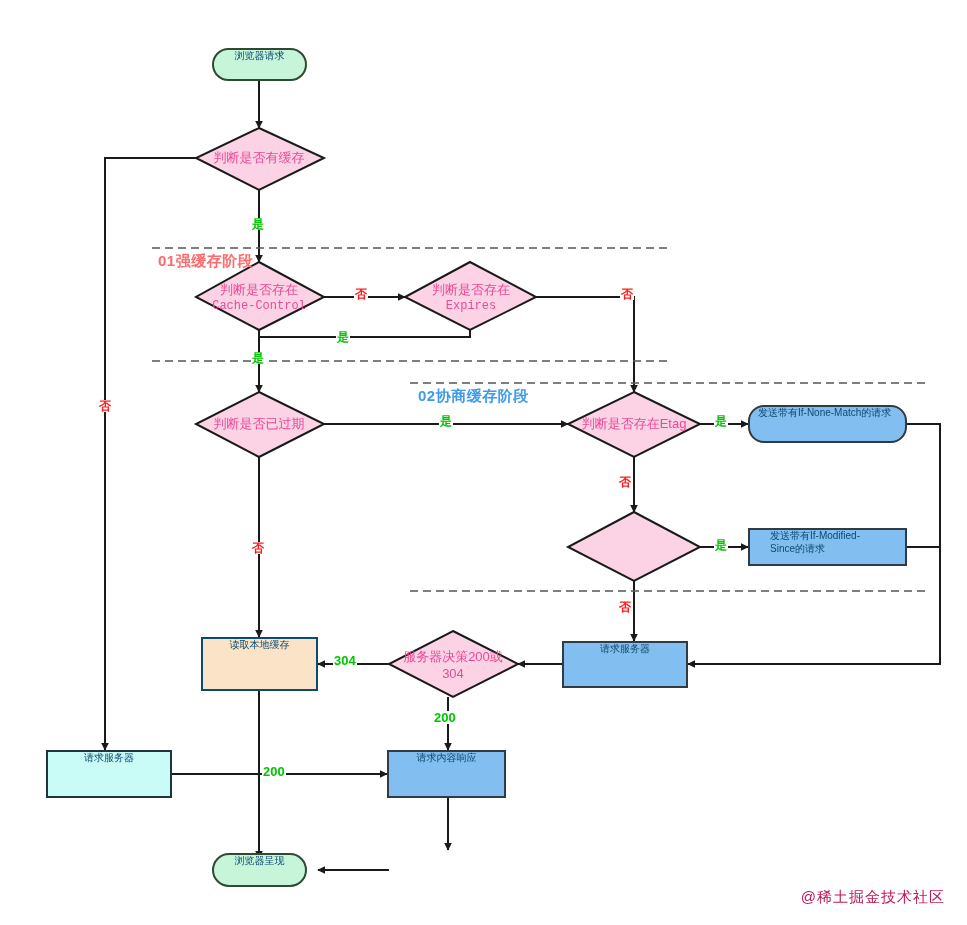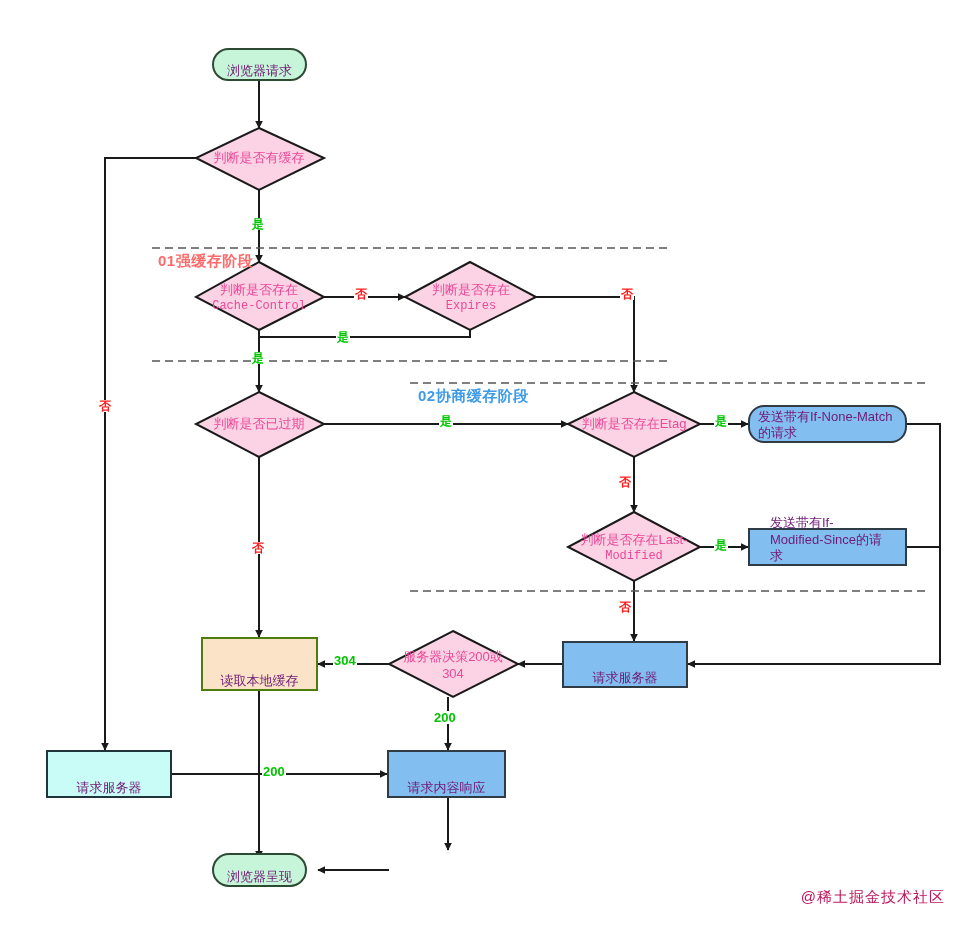--- a/index.html
+++ b/index.html
@@ -4,31 +4,31 @@
 <style>
   html,body{margin:0;padding:0;background:#ffffff;}
   body{
     font-family:"Liberation Sans","DejaVu Sans",sans-serif;
     width:967px;height:925px;position:relative;overflow:hidden;
   }
   #stage{position:absolute;left:0;top:0;width:967px;height:925px;}
   svg#flow{position:absolute;left:0;top:0;width:967px;height:925px;}
 
   .node{position:absolute;box-sizing:border-box;display:flex;
-        align-items:flex-end;justify-content:center;text-align:center;
-        font-size:13px;line-height:1.25;color:#701a75;}
+        align-items:flex-start;justify-content:center;text-align:center;
+        font-size:10px;line-height:1.25;color:#0c4a6e;}
 
   
   .term{background:#c6f5da;border:2px solid #2e4a33;border-radius:18px;}
   
   .blue{background:#83bef0;border:2px solid #2f3b45;}
   
   .cyan{background:#c9fbf7;border:2px solid #20343c;}
   
-  .peach{background:#fbe3c7;border:2px solid #4d7c0f;}
+  .peach{background:#fbe3c7;border:2px solid #0c4a6e;}
 
   
   .dtext{position:absolute;display:flex;align-items:center;justify-content:center;
          text-align:center;font-size:13px;color:#ec4899;pointer-events:none;}
   .mono{font-family:"Liberation Mono","DejaVu Sans Mono",monospace;font-size:12px;}
 
   .elabel{position:absolute;font-size:12px;font-weight:bold;
           background:#fff;padding:0 1px;line-height:1;}
   .yes{color:#00c400;}
   .no{color:#ff1a1a;}
@@ -167,24 +167,20 @@
   </div>
 
   <div class="dtext" style="left:189px;top:413px;width:140px;height:22px;">
     <span>判断是否已过期</span>
   </div>
 
   <div class="dtext" style="left:563px;top:413px;width:142px;height:22px;">
     <span>判断是否存在Etag</span>
   </div>
 
-  <div class="dtext" style="left:561px;top:528px;width:146px;height:38px;flex-direction:column;">
-    <span>判断是否存在Last-</span>
-    <span class="mono">Modified</span>
-  </div>
 
   <div class="dtext" style="left:384px;top:645px;width:138px;height:38px;flex-direction:column;">
     <span>服务器决策200或</span>
     <span>304</span>
   </div>
 
   <div class="elabel yes" style="left:251px;top:218px;">是</div>
 
   <div class="elabel no" style="left:98px;top:400px;">否</div>
 

